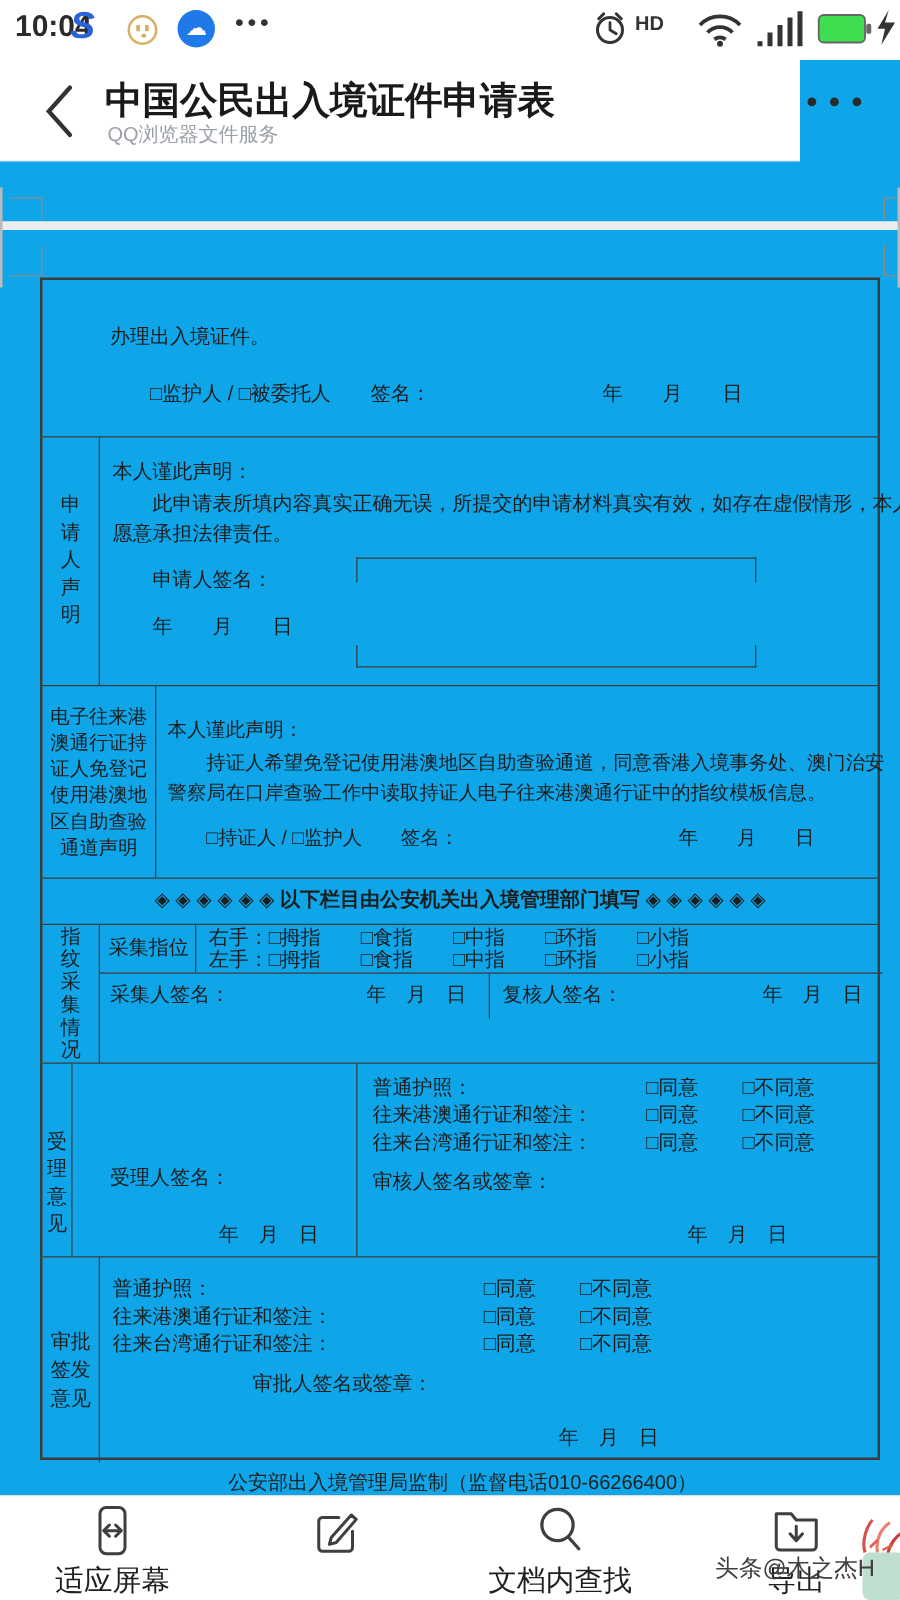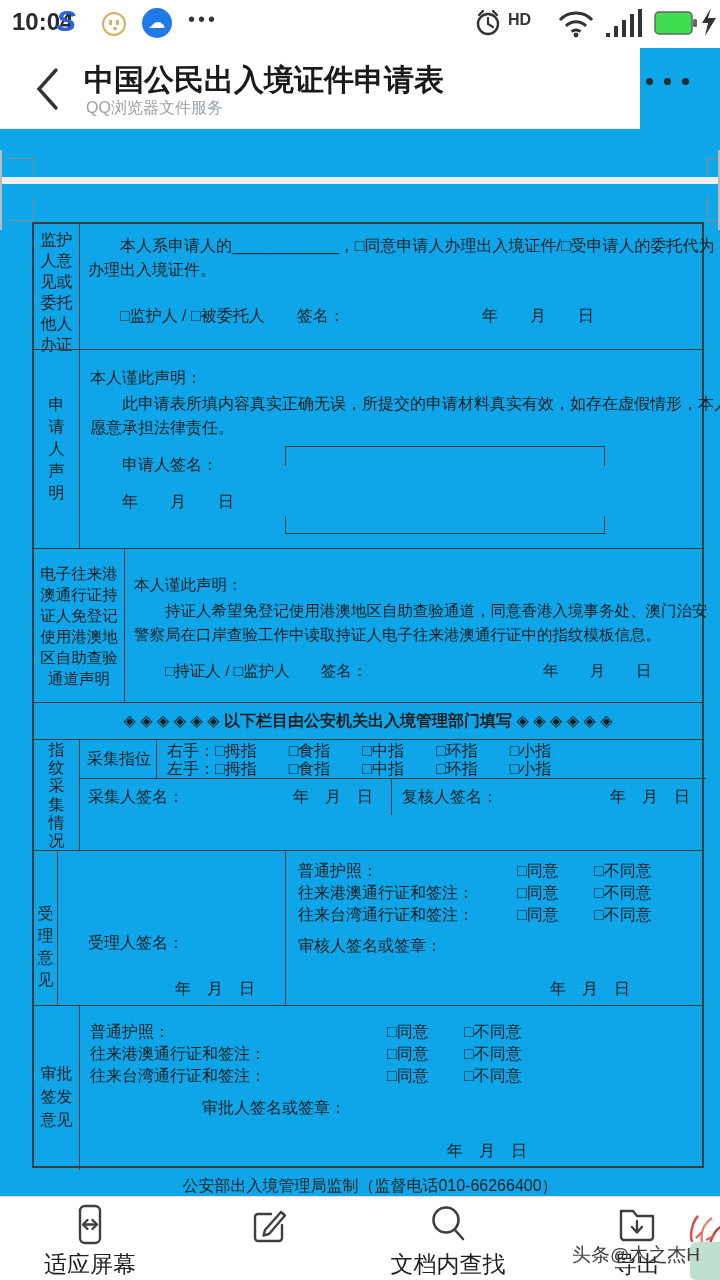--- a/index.html
+++ b/index.html
@@ -125,30 +125,21 @@
   <span class="mark" style="left:33px;top:196px;width:1px;height:25px;"></span>
   <span class="mark" style="left:8px;top:220px;width:25px;height:1px;"></span>
   <span class="mark" style="left:707px;top:196px;width:1px;height:25px;"></span>
   <span class="mark" style="left:707px;top:220px;width:13px;height:1px;"></span>
   <span class="mark" style="left:0;top:150px;width:2px;height:80px;background:#bbb;"></span>
   <span class="mark" style="left:718px;top:150px;width:2px;height:80px;background:#bbb;"></span>
 
   <div class="doc">
 
     <div class="row" style="top:0;height:125px;">
-      <div class="lblcol" style="width:46px;padding-top:6px;">
-        <div class="lblline">监护</div>
-        <div class="lblline">人意</div>
-        <div class="lblline">见或</div>
-        <div class="lblline">委托</div>
-        <div class="lblline">他人</div>
-        <div class="lblline">办证</div>
-      </div>
       <div class="cell" style="left:46px;width:626px;">
-        <span class="abs" style="left:8px;top:12px;">　　本人系申请人的____________，□同意申请人办理出入境证件/□受申请人的委托代为</span>
         <span class="abs" style="left:8px;top:36px;">办理出入境证件。</span>
         <span class="abs" style="left:8px;top:82px;">　　□监护人 / □被委托人　　签名：</span>
         <span class="abs" style="left:402px;top:82px;">年　　月　　日</span>
       </div>
     </div>
 
     <div class="row bt" style="top:125px;height:199px;">
       <div class="lblcol" style="width:46px;padding-top:44px;line-height:22px;">
         <div class="lblline">申</div>
         <div class="lblline">请</div>

